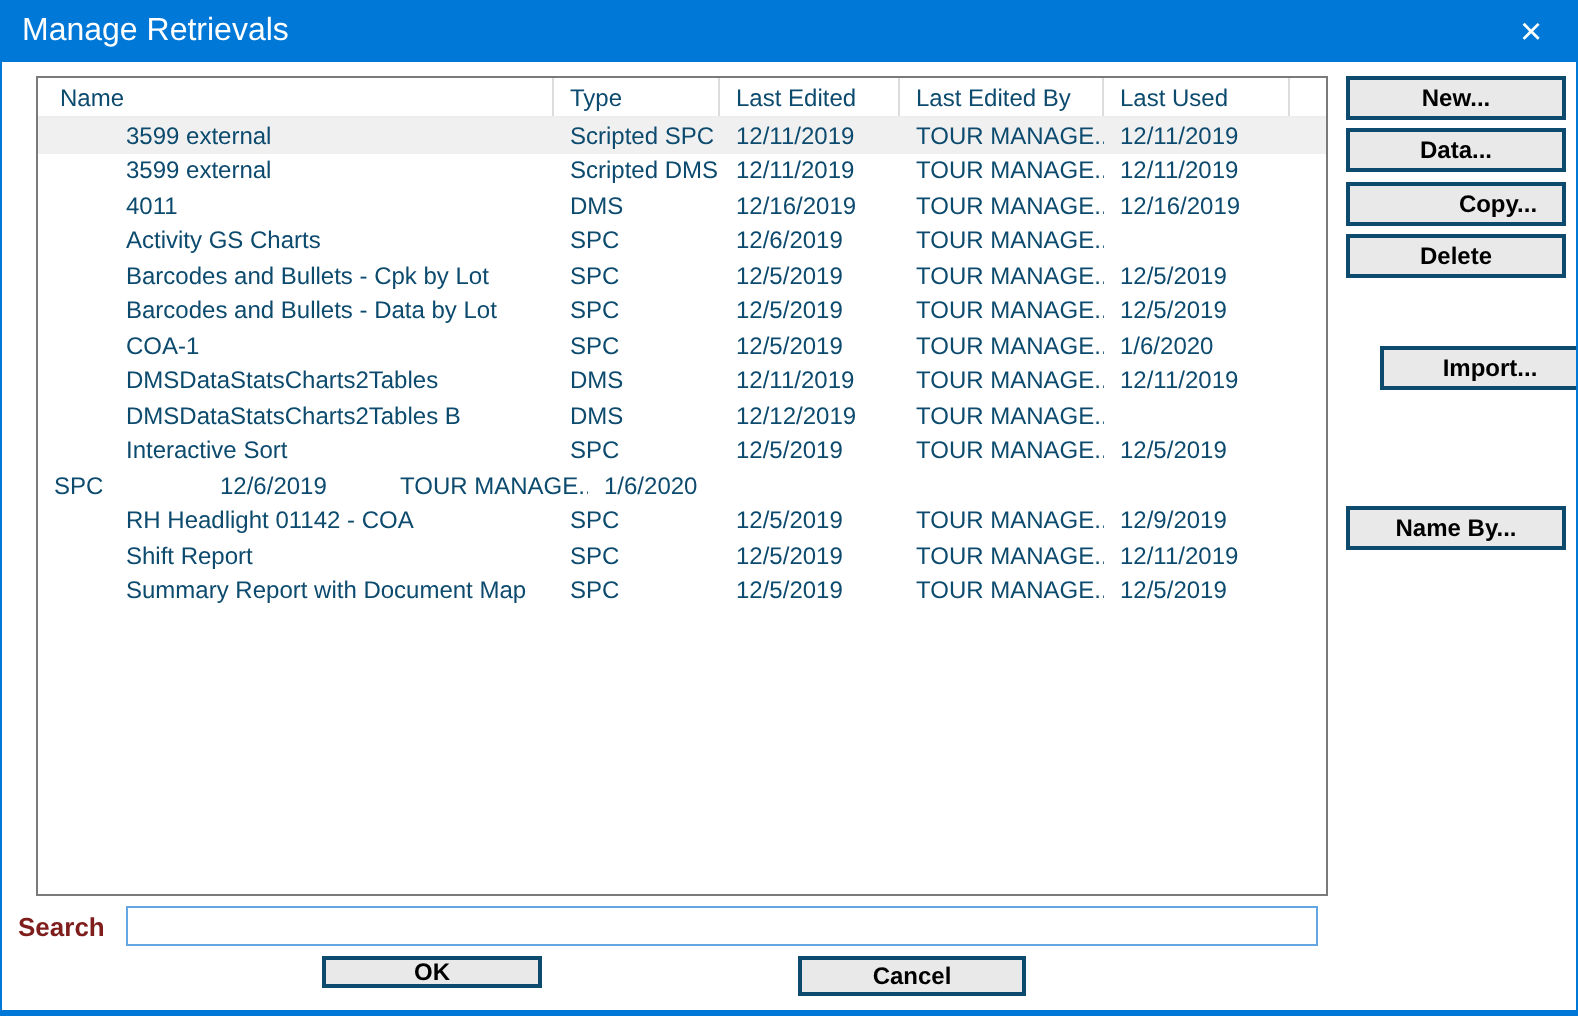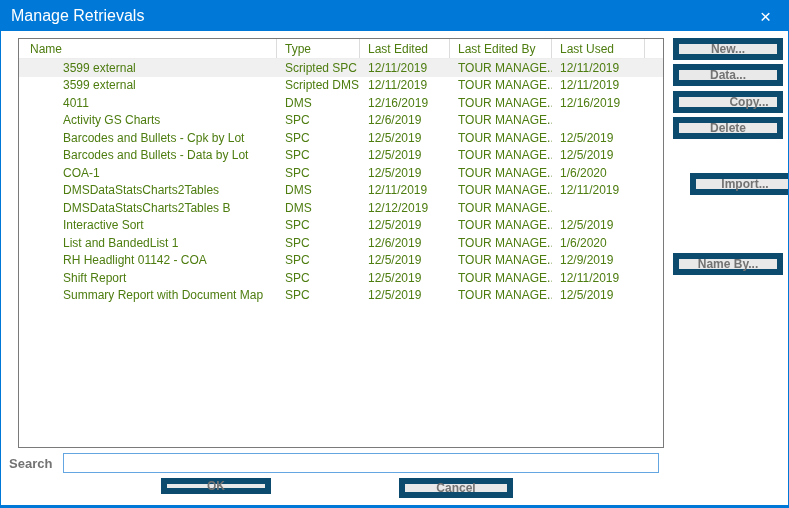--- a/index.html
+++ b/index.html
@@ -14,21 +14,21 @@
   }
   .titlebar .title { font-size:16px; padding-left:10px; }
   .close-btn {
     position:absolute; right:0; top:0; width:45px; height:30px;
     display:flex; align-items:center; justify-content:center;
     color:#ffffff; font-size:19px; font-weight:300; cursor:default; line-height:1;
   }
   .listbox {
     position:absolute; left:17px; top:37px; width:646px; height:410px;
     background:#ffffff; border:1px solid #7a7a7a; overflow:hidden;
-    font-size:12px; color:#4d7c0f;
+    font-size:12px; color:#0c4a6e;
   }
   .lv-header { display:flex; height:20px; border-bottom:1px solid #ededed; background:#ffffff; }
   .lv-header .hcell {
     display:flex; align-items:center; border-right:1px solid #dcdcdc;
     padding-left:11px; white-space:nowrap; overflow:hidden; height:100%;
   }
   .row { display:flex; height:17.5px; background:#ffffff; }
   .row.selected { background:#f0f0f0; }
   .cell {
     display:flex; align-items:center; padding-left:11px;
@@ -37,34 +37,34 @@
   .c-name { width:258px;padding-left:44px; }
   .c-type { width:83px;  }
   .c-edited { width:90px; }
   .c-editedby { width:102px; }
   .c-used { width:93px; }
   .hcell.c-type, .cell.c-type,
   .hcell.c-edited, .cell.c-edited,
   .hcell.c-editedby, .cell.c-editedby,
   .hcell.c-used, .cell.c-used { padding-left:8px; }
   .btn {
-    position:absolute; background:#e9e9e9; border:6px solid #0c4a6e;
-    font-family:"Liberation Sans", sans-serif; font-size:12px; font-weight:bold; color:#737373;
+    position:absolute; background:#e9e9e9; border:2px solid #0c4a6e;
+    font-family:"Liberation Sans", sans-serif; font-size:12px; font-weight:bold; color:#000000;
     display:flex; align-items:center; justify-content:center; cursor:default;text-align:center;
   }
   .side-btn { left:672px; width:110px; height:22px; }
   #btn-new    { top:37px; }
   #btn-edit   { top:63px; }
   #btn-copy   { top:90px;padding-left:42px; }
   #btn-delete { top:116px; }
   #btn-import { top:172px;margin-left:17px; }
   #btn-export { top:198px; }
   #btn-usedby { top:252px; }
   .search-label {
-    position:absolute; left:8px; top:455px; font-size:13px; font-weight:bold; color:#737373;
+    position:absolute; left:8px; top:455px; font-size:13px; font-weight:bold; color:#7f1d1d;
   }
   .search-input {
     position:absolute; left:62px; top:452px; width:596px; height:20px;
     border:1px solid #64a6e2; outline:none; font-family:"Liberation Sans", sans-serif;
     font-size:12px; padding:0 4px; background:#ffffff;
   }
   #btn-ok     { left:160px; top:477px; width:110px; height:16px; }
   #btn-cancel { left:398px; top:477px; width:114px; height:20px; }
 </style>
 </head>
@@ -161,21 +161,20 @@
 
         <div class="row">
           <div class="cell c-name">Interactive Sort</div>
           <div class="cell c-type">SPC</div>
           <div class="cell c-edited">12/5/2019</div>
           <div class="cell c-editedby">TOUR MANAGE...</div>
           <div class="cell c-used">12/5/2019</div>
         </div>
 
         <div class="row">
-          <div class="cell c-name">List and BandedList 1</div>
           <div class="cell c-type">SPC</div>
           <div class="cell c-edited">12/6/2019</div>
           <div class="cell c-editedby">TOUR MANAGE...</div>
           <div class="cell c-used">1/6/2020</div>
         </div>
 
         <div class="row">
           <div class="cell c-name">RH Headlight 01142 - COA</div>
           <div class="cell c-type">SPC</div>
           <div class="cell c-edited">12/5/2019</div>

